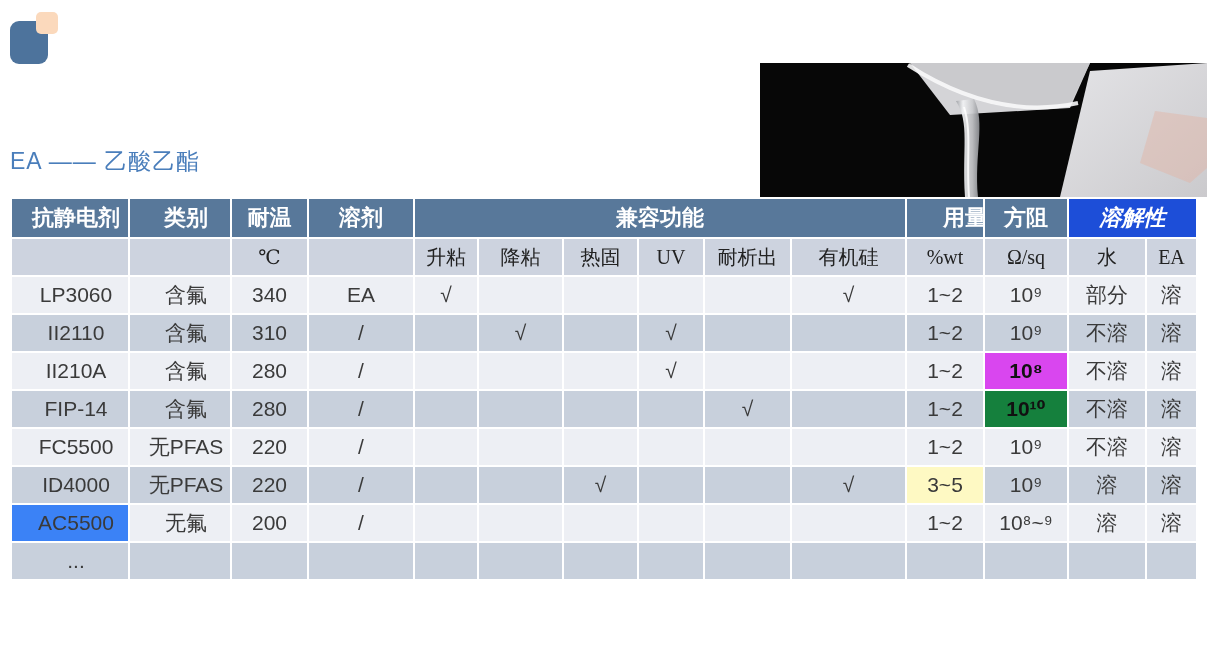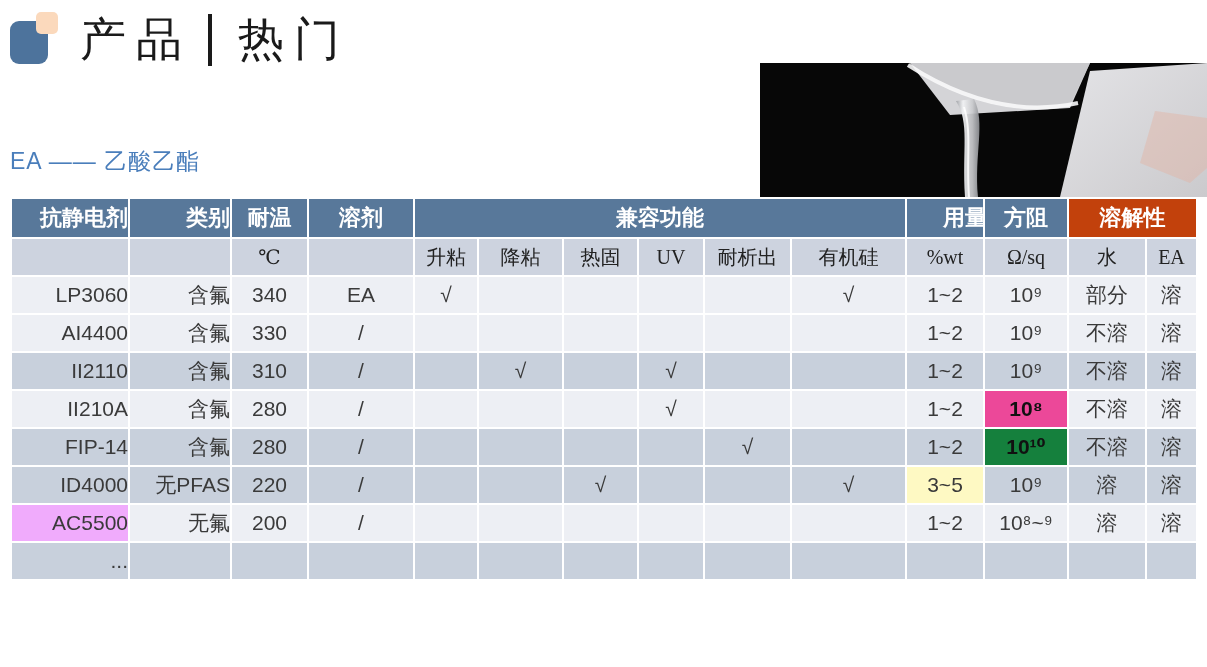--- a/index.html
+++ b/index.html
@@ -25,38 +25,33 @@
   
   table.product-table { position: absolute; left: 10px; top: 197px; width: 1186px;
                         border-collapse: collapse; table-layout: fixed; }
   .product-table th, .product-table td { border: 2px solid #ffffff; overflow: hidden; white-space: nowrap; }
   .product-table thead th { height: 40px; color: #ffffff; font-size: 22px;
                             font-family: "Liberation Serif", "DejaVu Serif", serif;
                             font-weight: 600; text-align: center; }
   .product-table tr.subheader td { height: 38px; font-size: 20px; text-align: center; color: #222222;
                             font-family: "Liberation Serif", "DejaVu Serif", serif; }
   .product-table tbody td { height: 38px; font-size: 21px; text-align: center; color: #3a3a3a; }
-  .product-table .al { text-align: right; padding-left: 12px; }
+  .product-table .al { text-align: center; padding-left: 12px; }
   .product-table td.bold-cell { font-weight: bold; color: #111111; }
 </style>
 </head>
 <body>
 
 <div class="page">
 
   <div class="title-icon">
     <div class="big" style="background: rgb(77, 115, 156);"></div>
     <div class="small" style="background: rgb(251, 217, 188);"></div>
   </div>
 
-  <div class="title-row">
-    <span>产品</span>
-    <span class="title-divider"></span>
-    <span>热门</span>
-  </div>
 
   <div class="subtitle" style="color: rgb(74, 126, 187);">EA —— 乙酸乙酯</div>
 
   <div class="photo">
     <svg width="447" height="134" viewBox="0 0 447 134">
       <defs>
         <linearGradient id="cupg" x1="0" y1="0" x2="1" y2="1">
           <stop offset="0" stop-color="#ededf0"></stop>
           <stop offset="1" stop-color="#d3d2d5"></stop>
         </linearGradient>
@@ -100,21 +95,21 @@
       </colgroup>
     <thead>
         <tr>
           <th colspan="1" class="al" style="background: rgb(88, 120, 154);">抗静电剂</th>
           <th colspan="1" class="al" style="background: rgb(88, 120, 154);">类别</th>
           <th colspan="1" style="background: rgb(88, 120, 154);">耐温</th>
           <th colspan="1" style="background: rgb(88, 120, 154);">溶剂</th>
           <th colspan="6" style="background: rgb(88, 120, 154);">兼容功能</th>
           <th colspan="1" style="background: rgb(88, 120, 154); padding-left: 36px;">用量</th>
           <th colspan="1" style="background: rgb(88, 120, 154);">方阻</th>
-          <th colspan="2" style="background: #c2410c;">溶解性</th>
+          <th colspan="2" style="background: #1d4ed8; font-style: italic;">溶解性</th>
         </tr>
       </thead>
     <tbody>
         <tr class="subheader">
           <td style="background: rgb(205, 211, 223);"></td>
           <td style="background: rgb(205, 211, 223);"></td>
           <td style="background: rgb(205, 211, 223);">℃</td>
           <td style="background: rgb(205, 211, 223);"></td>
           <td style="background: rgb(205, 211, 223);">升粘</td>
           <td style="background: rgb(205, 211, 223);">降粘</td>
@@ -137,36 +132,20 @@
           <td style="background: rgb(237, 239, 244);"></td>
           <td style="background: rgb(237, 239, 244);"></td>
           <td style="background: rgb(237, 239, 244);"></td>
           <td style="background: rgb(237, 239, 244);">√</td>
           <td style="background: rgb(237, 239, 244);">1~2</td>
           <td style="background: rgb(237, 239, 244);">10⁹</td>
           <td style="background: rgb(237, 239, 244);">部分</td>
           <td style="background: rgb(237, 239, 244);">溶</td>
         </tr>
         <tr>
-          <td class="al" style="background: rgb(237, 239, 244);">AI4400</td>
-          <td class="al" style="background: rgb(237, 239, 244);">含氟</td>
-          <td style="background: rgb(237, 239, 244);">330</td>
-          <td style="background: rgb(237, 239, 244);">/</td>
-          <td style="background: rgb(237, 239, 244);"></td>
-          <td style="background: rgb(237, 239, 244);"></td>
-          <td style="background: rgb(237, 239, 244);"></td>
-          <td style="background: rgb(237, 239, 244);"></td>
-          <td style="background: rgb(237, 239, 244);"></td>
-          <td style="background: rgb(237, 239, 244);"></td>
-          <td style="background: rgb(237, 239, 244);">1~2</td>
-          <td style="background: rgb(237, 239, 244);">10⁹</td>
-          <td style="background: rgb(237, 239, 244);">不溶</td>
-          <td style="background: rgb(237, 239, 244);">溶</td>
-        </tr>
-        <tr>
           <td class="al" style="background: rgb(200, 208, 220);">II2110</td>
           <td class="al" style="background: rgb(200, 208, 220);">含氟</td>
           <td style="background: rgb(200, 208, 220);">310</td>
           <td style="background: rgb(200, 208, 220);">/</td>
           <td style="background: rgb(200, 208, 220);"></td>
           <td style="background: rgb(200, 208, 220);">√</td>
           <td style="background: rgb(200, 208, 220);"></td>
           <td style="background: rgb(200, 208, 220);">√</td>
           <td style="background: rgb(200, 208, 220);"></td>
           <td style="background: rgb(200, 208, 220);"></td>
@@ -180,58 +159,74 @@
           <td class="al" style="background: rgb(237, 239, 244);">含氟</td>
           <td style="background: rgb(237, 239, 244);">280</td>
           <td style="background: rgb(237, 239, 244);">/</td>
           <td style="background: rgb(237, 239, 244);"></td>
           <td style="background: rgb(237, 239, 244);"></td>
           <td style="background: rgb(237, 239, 244);"></td>
           <td style="background: rgb(237, 239, 244);">√</td>
           <td style="background: rgb(237, 239, 244);"></td>
           <td style="background: rgb(237, 239, 244);"></td>
           <td style="background: rgb(237, 239, 244);">1~2</td>
-          <td class="bold-cell" style="background: #ec4899;">10⁸</td>
+          <td class="bold-cell" style="background: #d946ef;">10⁸</td>
           <td style="background: rgb(237, 239, 244);">不溶</td>
           <td style="background: rgb(237, 239, 244);">溶</td>
         </tr>
         <tr>
           <td class="al" style="background: rgb(200, 208, 220);">FIP-14</td>
           <td class="al" style="background: rgb(200, 208, 220);">含氟</td>
           <td style="background: rgb(200, 208, 220);">280</td>
           <td style="background: rgb(200, 208, 220);">/</td>
           <td style="background: rgb(200, 208, 220);"></td>
           <td style="background: rgb(200, 208, 220);"></td>
           <td style="background: rgb(200, 208, 220);"></td>
           <td style="background: rgb(200, 208, 220);"></td>
           <td style="background: rgb(200, 208, 220);">√</td>
           <td style="background: rgb(200, 208, 220);"></td>
           <td style="background: rgb(200, 208, 220);">1~2</td>
           <td class="bold-cell" style="background: #15803d;">10¹⁰</td>
           <td style="background: rgb(200, 208, 220);">不溶</td>
           <td style="background: rgb(200, 208, 220);">溶</td>
         </tr>
         <tr>
+          <td class="al" style="background: rgb(237, 239, 244);">FC5500</td>
+          <td class="al" style="background: rgb(237, 239, 244);">无PFAS</td>
+          <td style="background: rgb(237, 239, 244);">220</td>
+          <td style="background: rgb(237, 239, 244);">/</td>
+          <td style="background: rgb(237, 239, 244);"></td>
+          <td style="background: rgb(237, 239, 244);"></td>
+          <td style="background: rgb(237, 239, 244);"></td>
+          <td style="background: rgb(237, 239, 244);"></td>
+          <td style="background: rgb(237, 239, 244);"></td>
+          <td style="background: rgb(237, 239, 244);"></td>
+          <td style="background: rgb(237, 239, 244);">1~2</td>
+          <td style="background: rgb(237, 239, 244);">10⁹</td>
+          <td style="background: rgb(237, 239, 244);">不溶</td>
+          <td style="background: rgb(237, 239, 244);">溶</td>
+        </tr>
+        <tr>
           <td class="al" style="background: rgb(200, 208, 220);">ID4000</td>
           <td class="al" style="background: rgb(200, 208, 220);">无PFAS</td>
           <td style="background: rgb(200, 208, 220);">220</td>
           <td style="background: rgb(200, 208, 220);">/</td>
           <td style="background: rgb(200, 208, 220);"></td>
           <td style="background: rgb(200, 208, 220);"></td>
           <td style="background: rgb(200, 208, 220);">√</td>
           <td style="background: rgb(200, 208, 220);"></td>
           <td style="background: rgb(200, 208, 220);"></td>
           <td style="background: rgb(200, 208, 220);">√</td>
           <td style="background: #fef9c3;">3~5</td>
           <td style="background: rgb(200, 208, 220);">10⁹</td>
           <td style="background: rgb(200, 208, 220);">溶</td>
           <td style="background: rgb(200, 208, 220);">溶</td>
         </tr>
         <tr>
-          <td class="al" style="background: #f0abfc;">AC5500</td>
+          <td class="al" style="background: #3b82f6;">AC5500</td>
           <td class="al" style="background: rgb(237, 239, 244);">无氟</td>
           <td style="background: rgb(237, 239, 244);">200</td>
           <td style="background: rgb(237, 239, 244);">/</td>
           <td style="background: rgb(237, 239, 244);"></td>
           <td style="background: rgb(237, 239, 244);"></td>
           <td style="background: rgb(237, 239, 244);"></td>
           <td style="background: rgb(237, 239, 244);"></td>
           <td style="background: rgb(237, 239, 244);"></td>
           <td style="background: rgb(237, 239, 244);"></td>
           <td style="background: rgb(237, 239, 244);">1~2</td>

